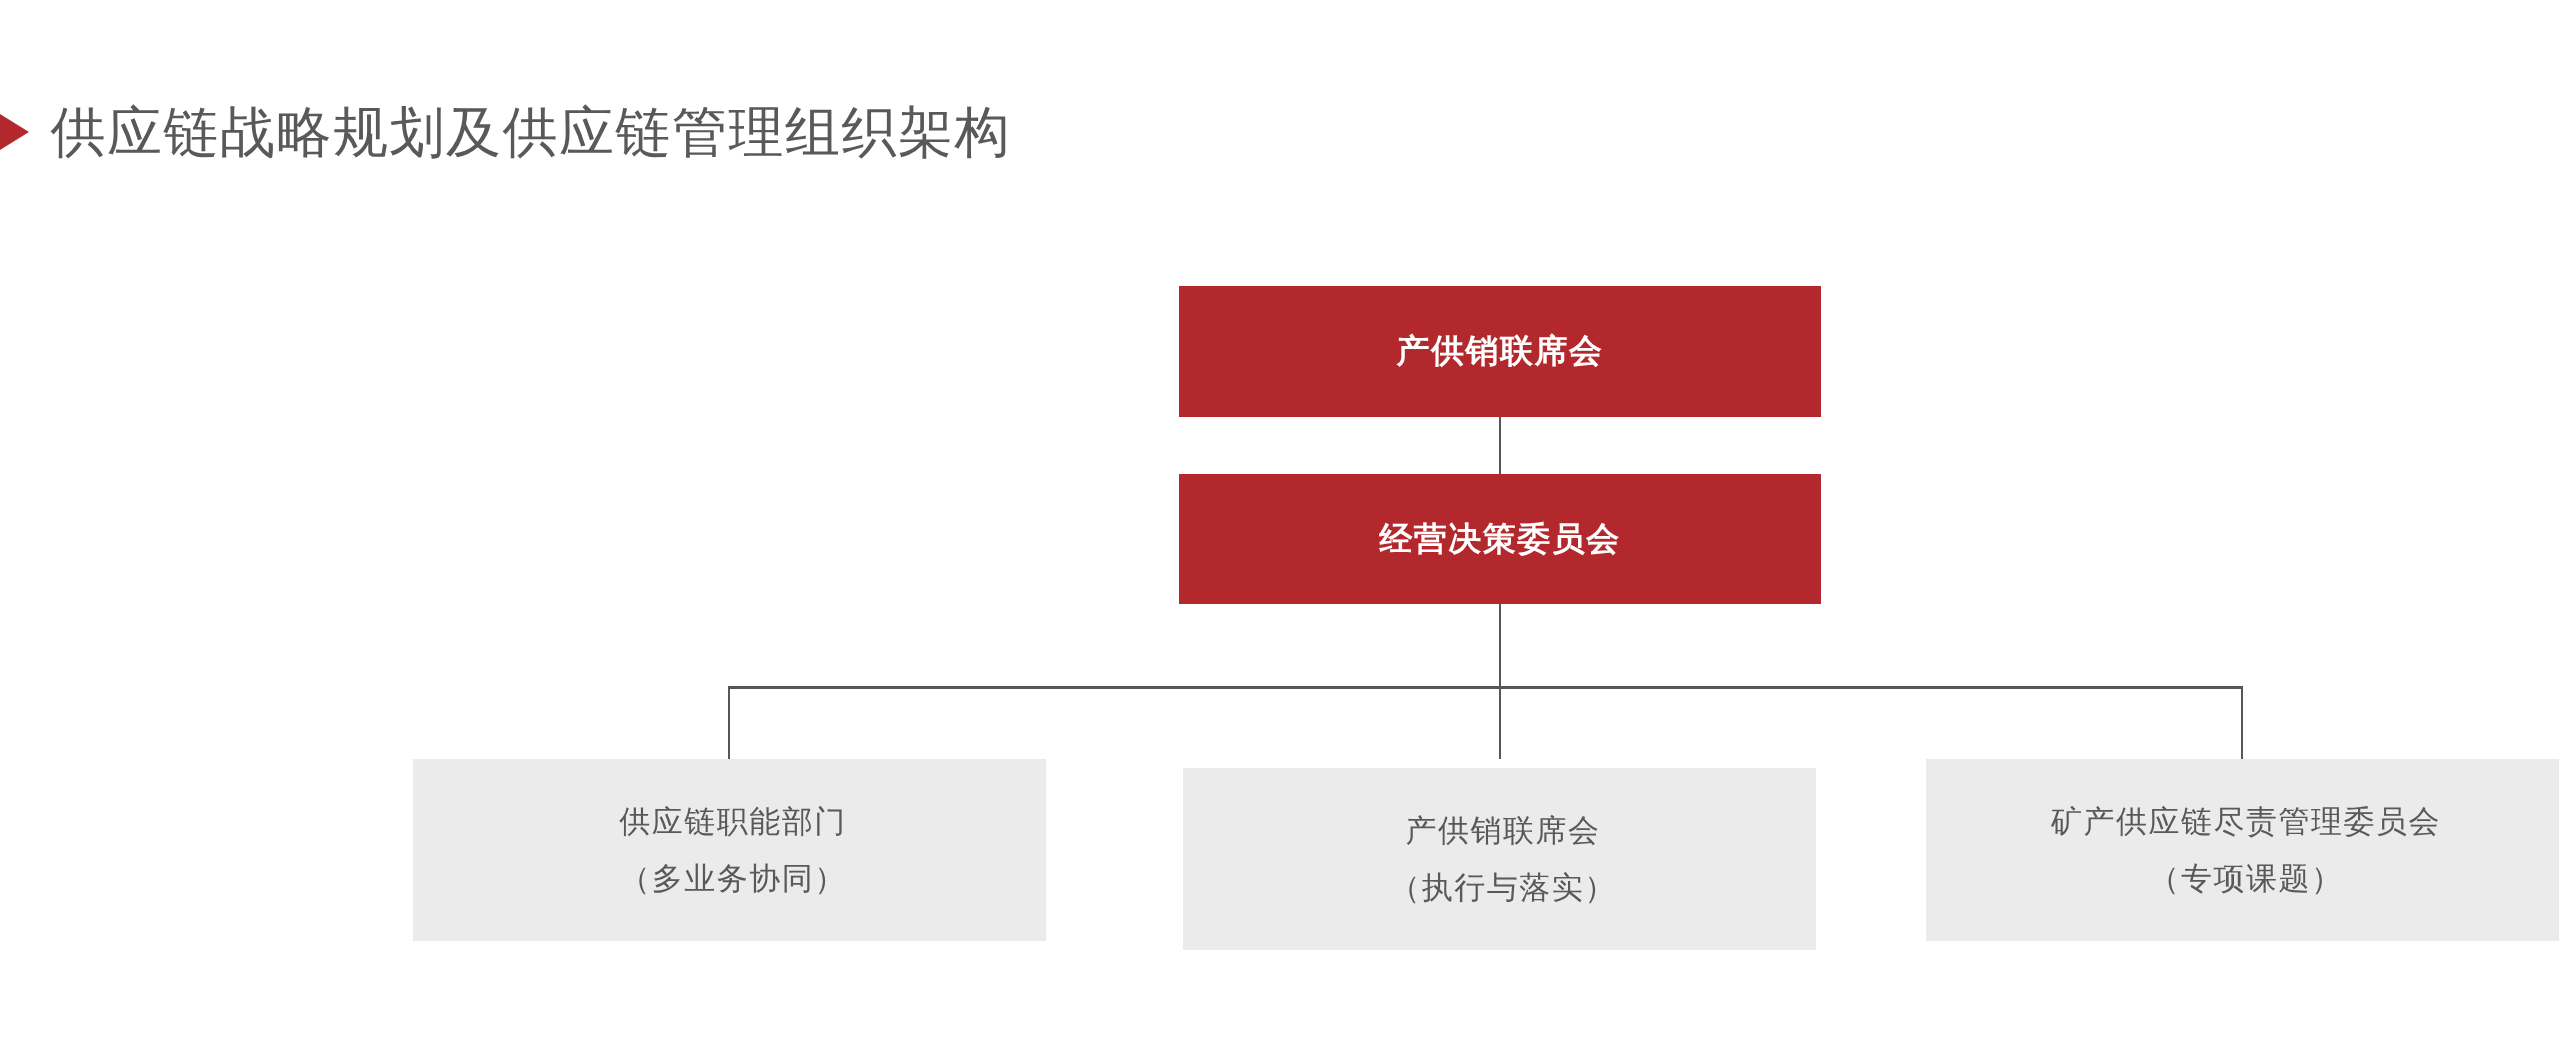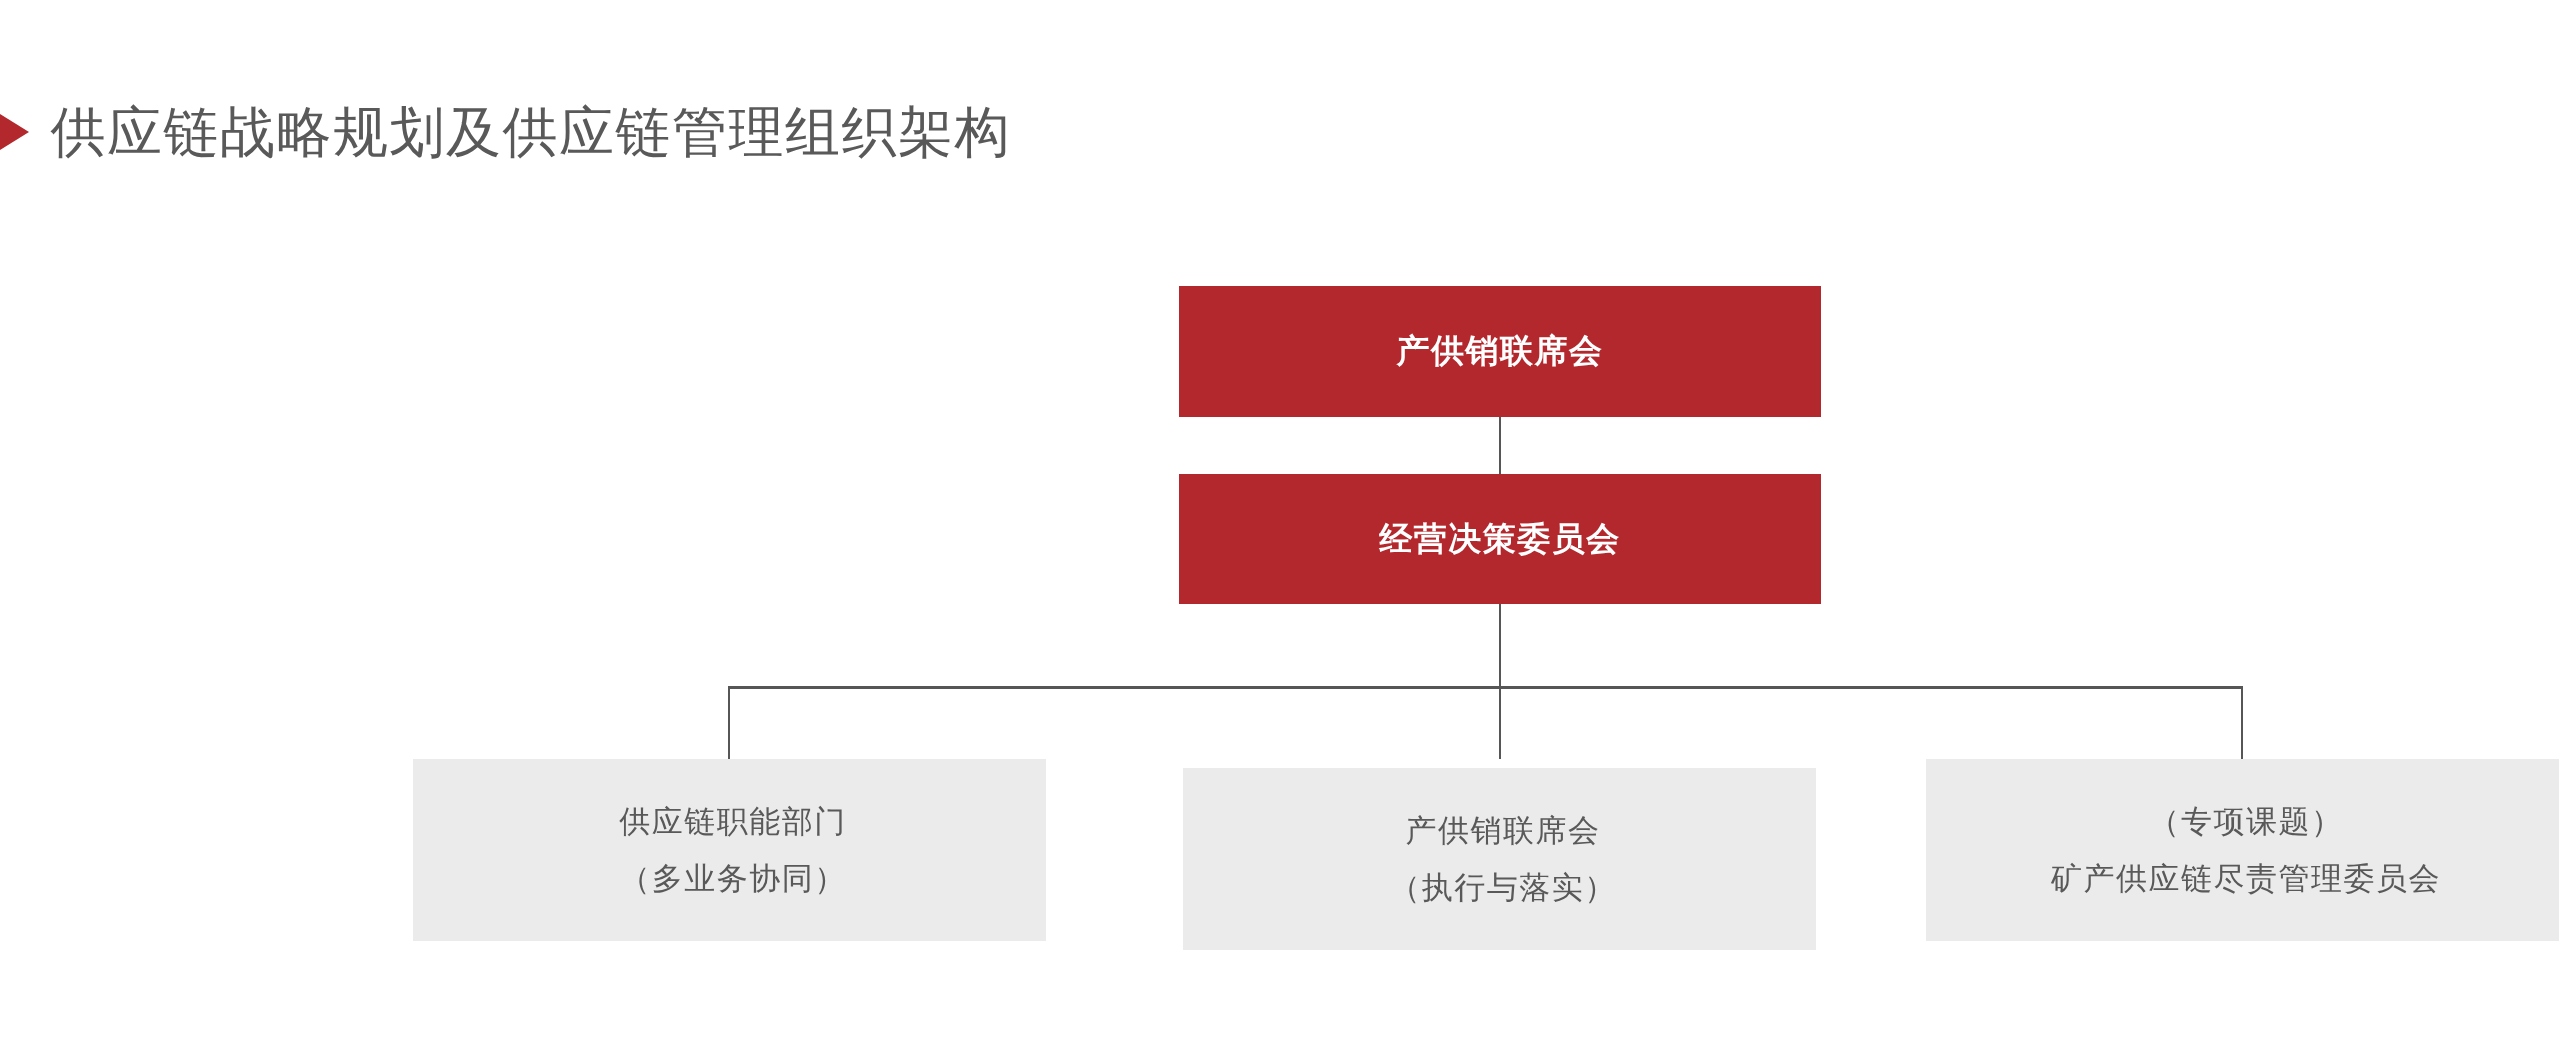--- a/index.html
+++ b/index.html
@@ -60,18 +60,18 @@
 
   <div class="node gray" id="node-child-0">
     <span>供应链职能部门</span>
     <span>（多业务协同）</span>
   </div>
   <div class="node gray" id="node-child-1">
     <span>产供销联席会</span>
     <span>（执行与落实）</span>
   </div>
   <div class="node gray" id="node-child-2">
+    <span>矿产供应链尽责管理委员会</span>
     <span>（专项课题）</span>
-    <span>矿产供应链尽责管理委员会</span>
   </div>
 
 </div>
 
 
 </body></html>

